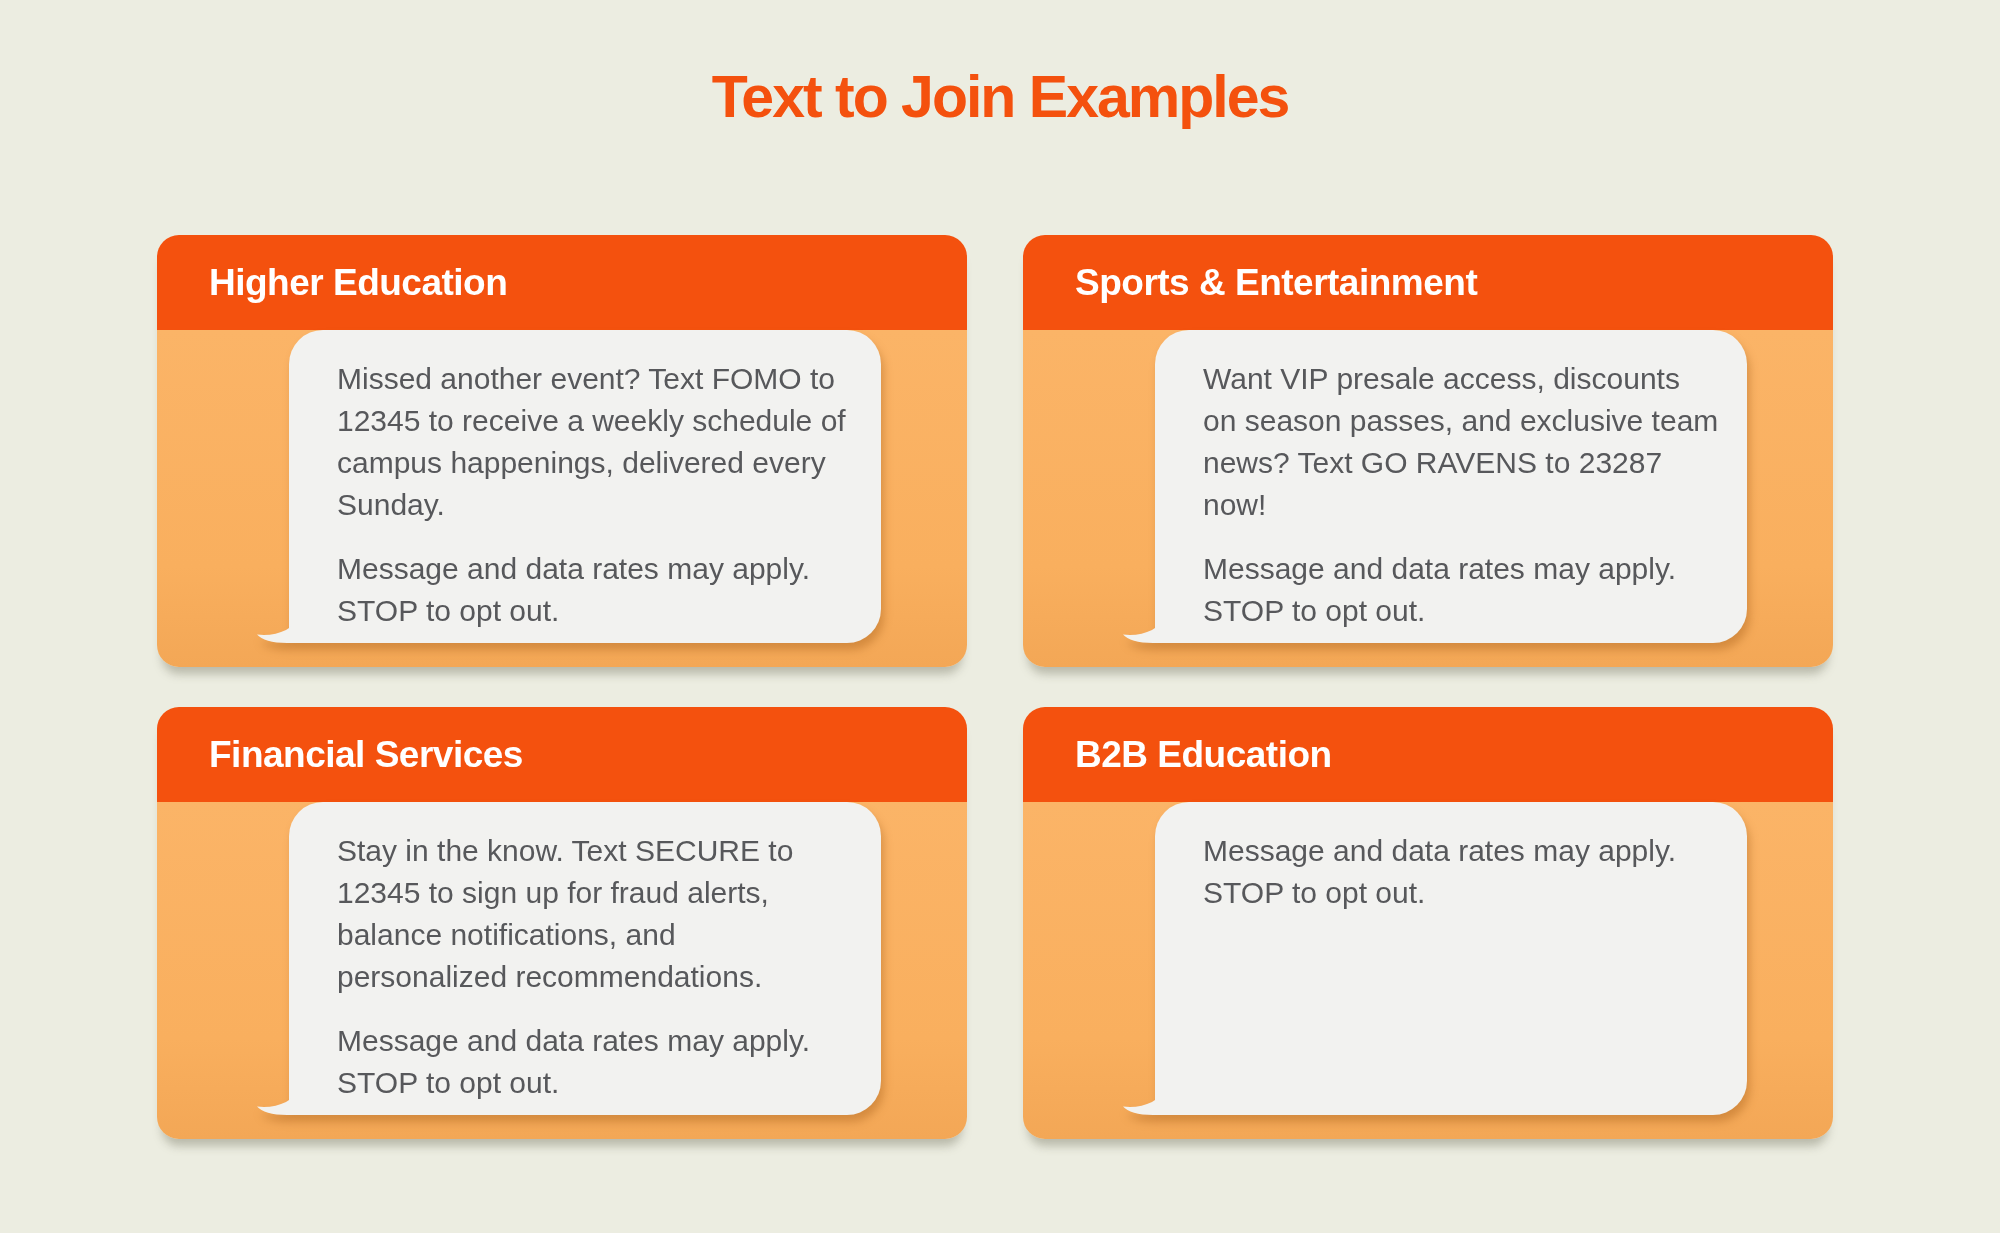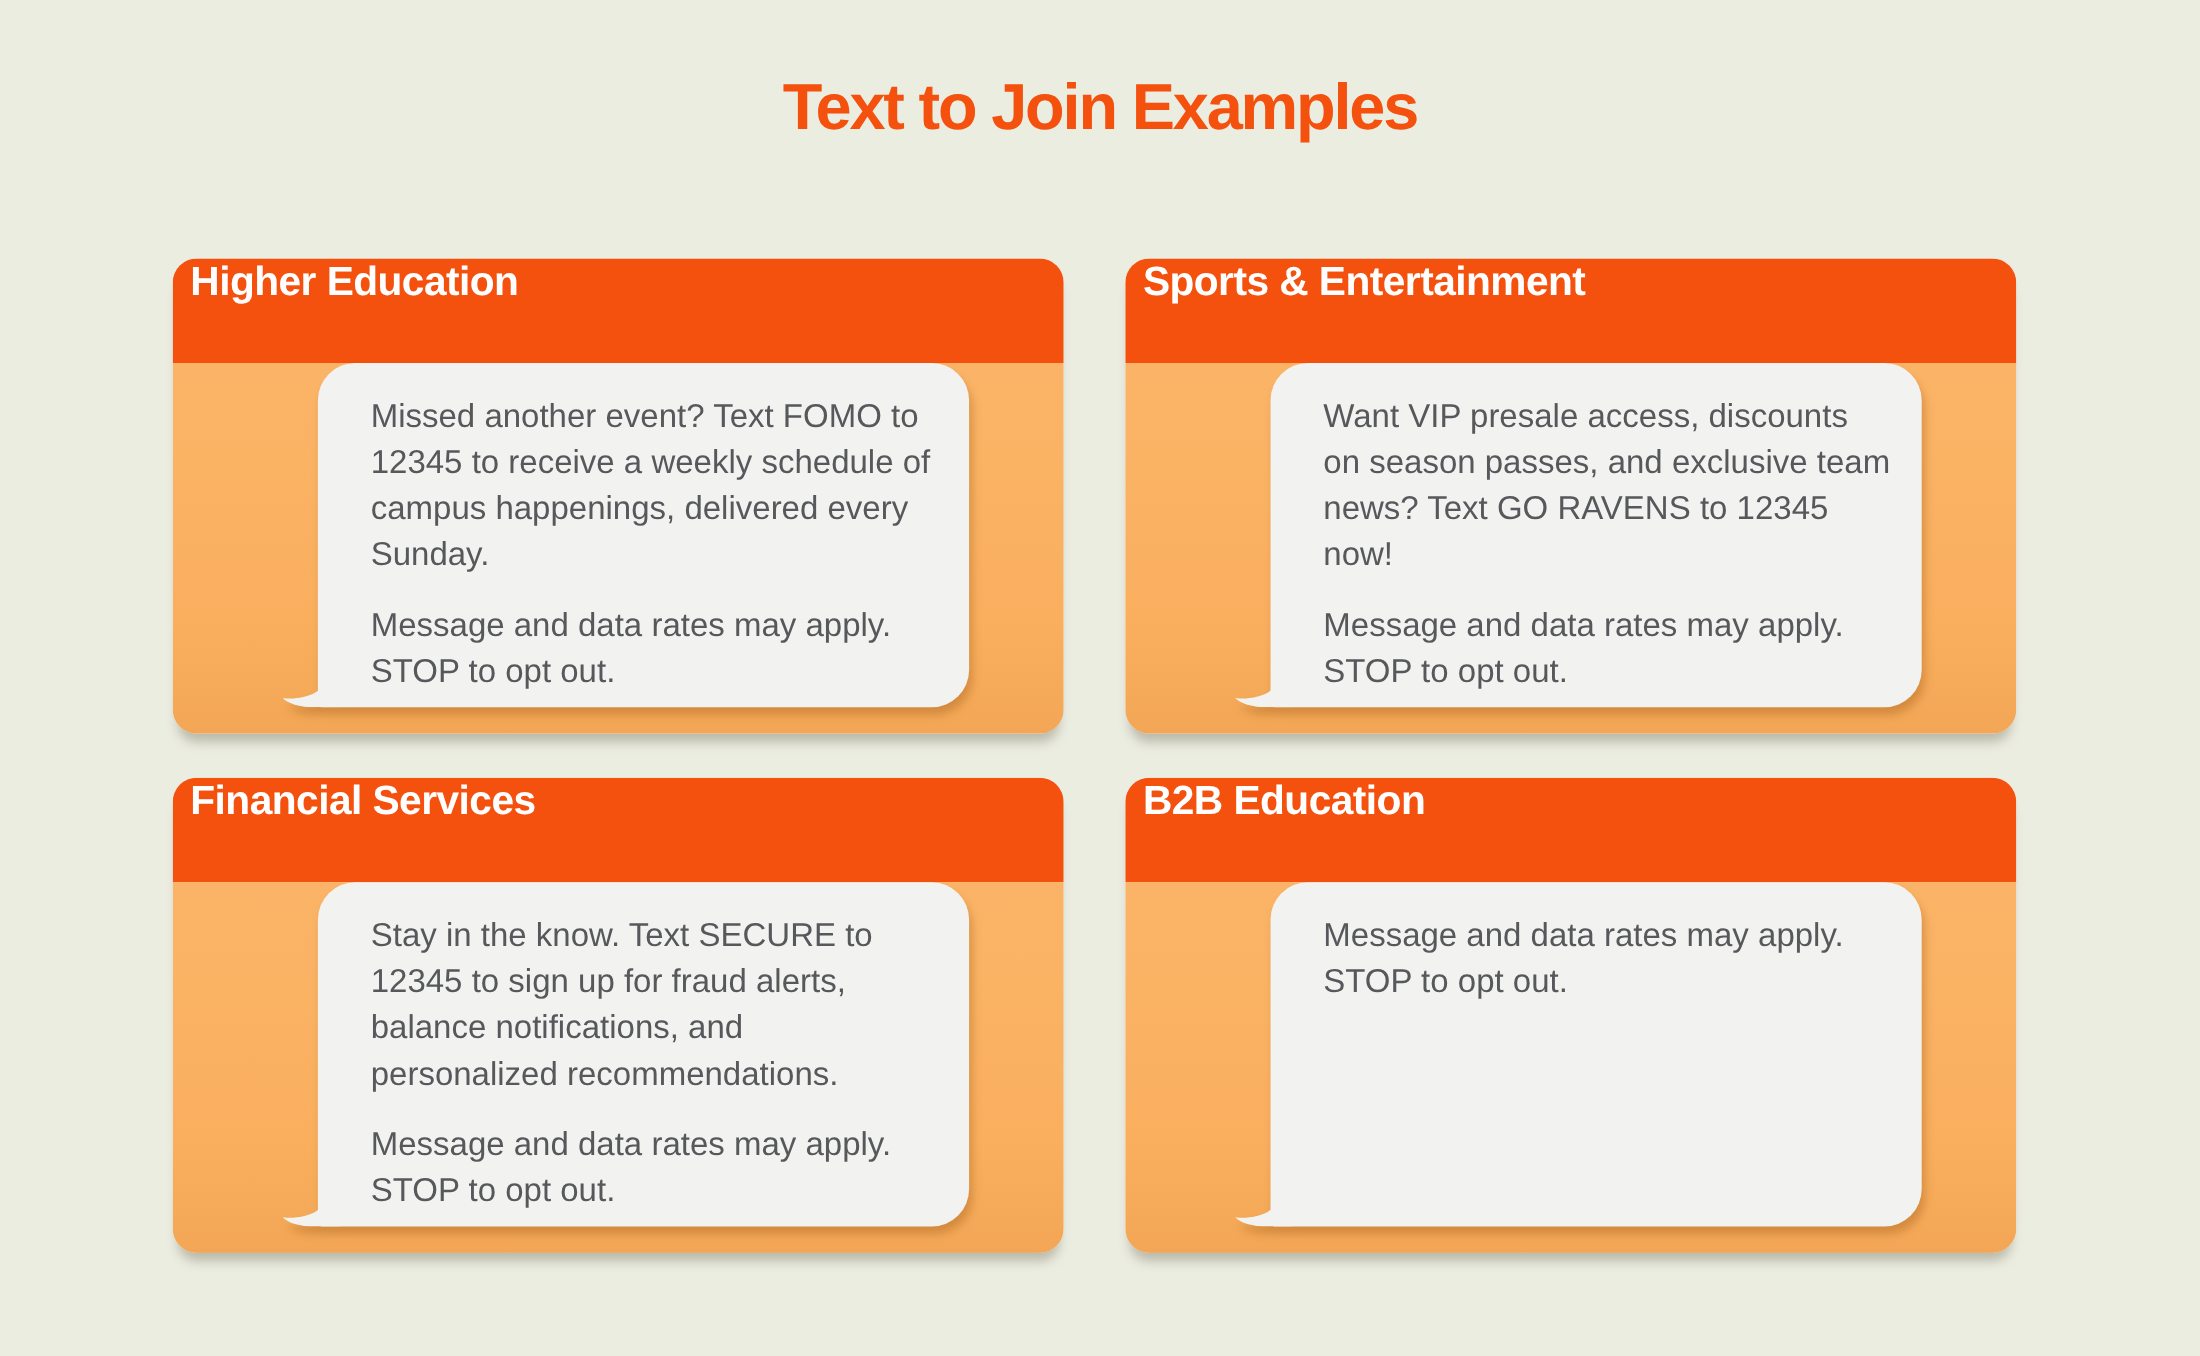--- a/index.html
+++ b/index.html
@@ -28,22 +28,22 @@
 
   .card {
     border-radius:22px;
     overflow:hidden;
     box-shadow:0 12px 10px -5px rgba(110,110,90,0.40);
     display:flex; flex-direction:column;
   }
   .card-header {
     height:95px; flex:0 0 95px;
     background:#F4510E;
-    display:flex; 
-    padding-left:16px;
+    display:flex; align-items:center;
+    padding-left:52px;
     color:#FFFFFF; font-size:37px; font-weight:bold;
     letter-spacing:-0.5px;
   }
   .card-body {
     position:relative; flex:1;
     background:linear-gradient(180deg,#FBB467 0%,#F9AF5E 70%,#F3A756 100%);
   }
 
   .bubble-wrap {
     position:absolute; left:132px; right:86px; top:0; bottom:24px;
@@ -95,21 +95,21 @@
       </div>
     </div>
 
     <div class="card">
       <div class="card-header">
         <span>Sports &amp; Entertainment</span>
       </div>
       <div class="card-body">
         <div class="bubble-wrap">
           <div class="bubble">
-            <p>Want VIP presale access, discounts on season passes, and exclusive team news? Text GO RAVENS to 12345 now!</p>
+            <p>Want VIP presale access, discounts on season passes, and exclusive team news? Text GO RAVENS to 23287 now!</p>
             <p>Message and data rates may apply. STOP to opt out.</p>
           </div>
           <svg class="tail" viewBox="0 0 60 52" xmlns="http://www.w3.org/2000/svg">
             <path d="M60,0 C59,16 51,31 37,39 C29,43 18,45 8,43.5 C12.5,48.5 23,52 38,52 L60,52 Z"></path>
           </svg>
         </div>
       </div>
     </div>
 
     <div class="card">

